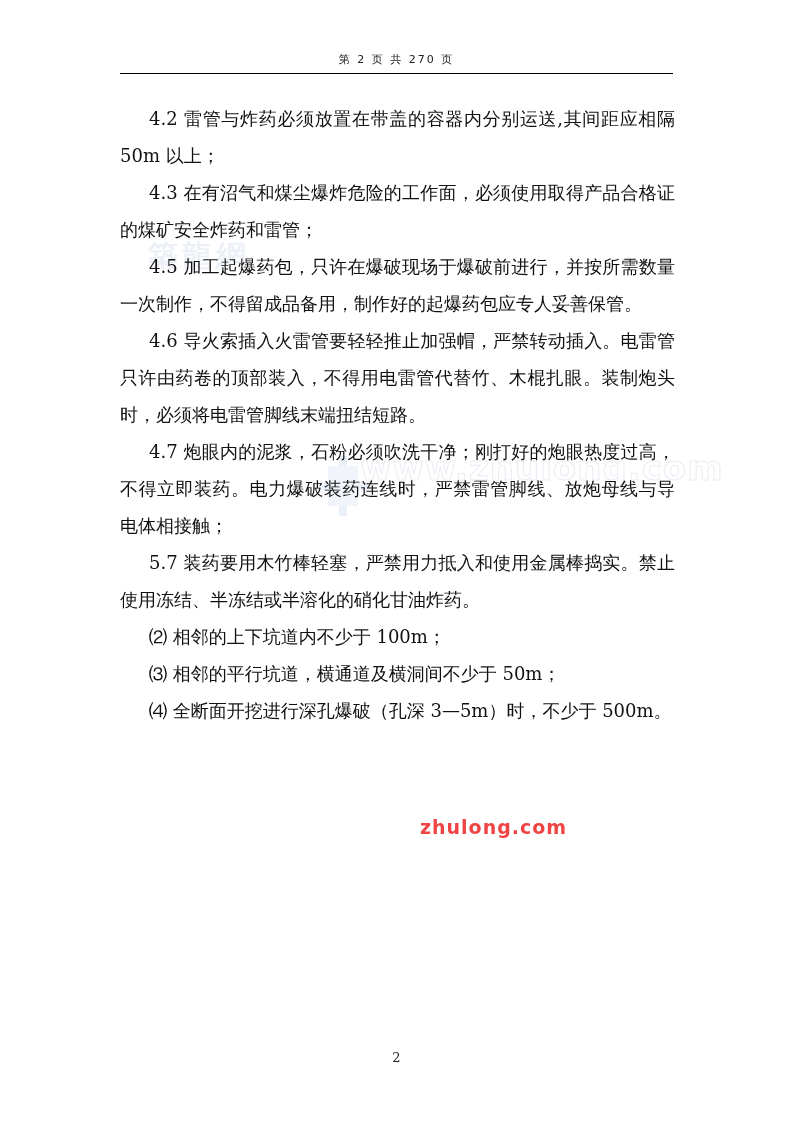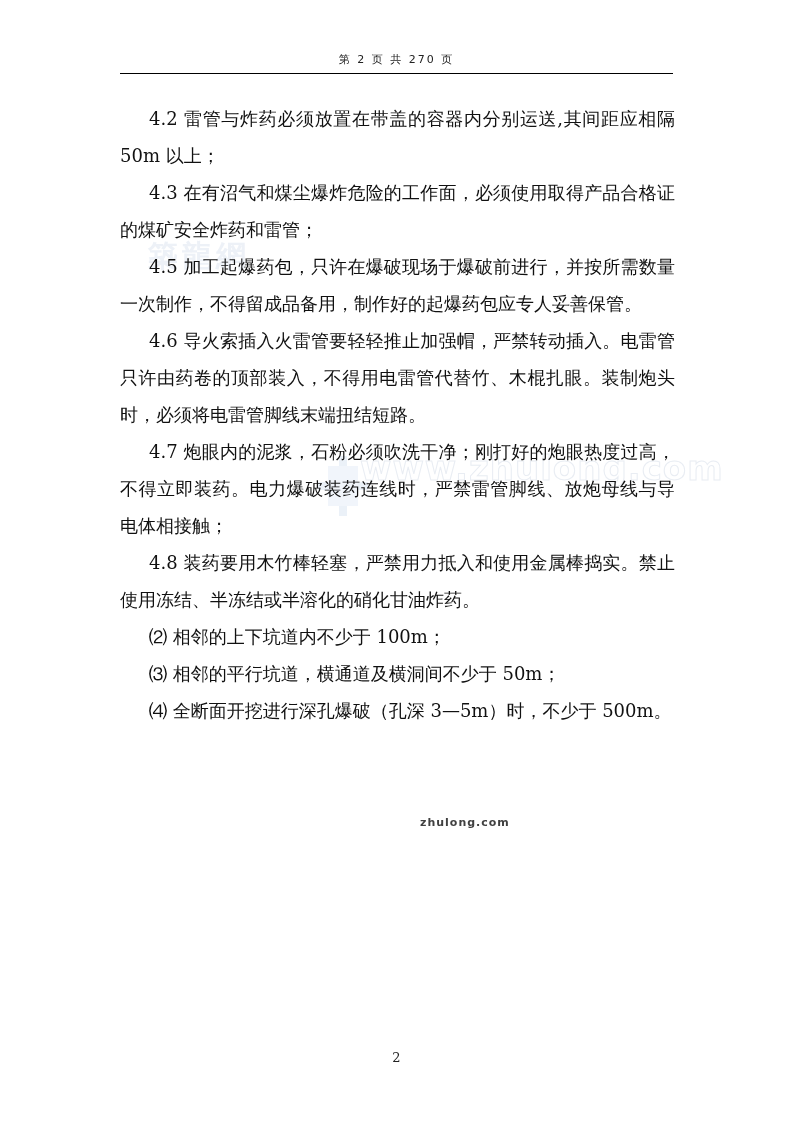--- a/index.html
+++ b/index.html
@@ -55,22 +55,22 @@
     top: 448px;
     font-size: 34px;
     font-weight: bold;
     color: transparent;
     -webkit-text-stroke: 1px #e9edf3;
     letter-spacing: 1px;
   }
   .wm-url-small {
     left: 420px;
     top: 816px;
-    font-size: 11px;
-    color: #404040;
+    font-size: 19px;
+    color: #ef4444;
     letter-spacing: 1px;
   }
   .wm-flake {
     position: absolute;
     left: 318px;
     top: 456px;
     width: 50px;
     height: 60px;
     opacity: 0.55;
   }
@@ -118,19 +118,19 @@
 </svg>
 <div class="watermark wm-url-outline">www.zhulong.com</div>
 <div class="watermark wm-url-small">zhulong.com</div>
 
 <div class="body-text">
   <p class="para">4.2 雷管与炸药必须放置在带盖的容器内分别运送,其间距应相隔 50m 以上；</p>
   <p class="para">4.3 在有沼气和煤尘爆炸危险的工作面，必须使用取得产品合格证的煤矿安全炸药和雷管；</p>
   <p class="para">4.5 加工起爆药包，只许在爆破现场于爆破前进行，并按所需数量一次制作，不得留成品备用，制作好的起爆药包应专人妥善保管。</p>
   <p class="para">4.6 导火索插入火雷管要轻轻推止加强帽，严禁转动插入。电雷管只许由药卷的顶部装入，不得用电雷管代替竹、木棍扎眼。装制炮头时，必须将电雷管脚线末端扭结短路。</p>
   <p class="para">4.7 炮眼内的泥浆，石粉必须吹洗干净；刚打好的炮眼热度过高，不得立即装药。电力爆破装药连线时，严禁雷管脚线、放炮母线与导电体相接触；</p>
-  <p class="para">4.8  装药要用木竹棒轻塞，严禁用力抵入和使用金属棒捣实。禁止使用冻结、半冻结或半溶化的硝化甘油炸药。</p>
+  <p class="para">5.7  装药要用木竹棒轻塞，严禁用力抵入和使用金属棒捣实。禁止使用冻结、半冻结或半溶化的硝化甘油炸药。</p>
   <p class="item">⑵ 相邻的上下坑道内不少于 100m；</p>
   <p class="item">⑶ 相邻的平行坑道，横通道及横洞间不少于 50m；</p>
   <p class="item">⑷ 全断面开挖进行深孔爆破（孔深 3—5m）时，不少于 500m。</p>
 </div>
 
 <div class="footer-page">2</div>
 
 </body></html>

